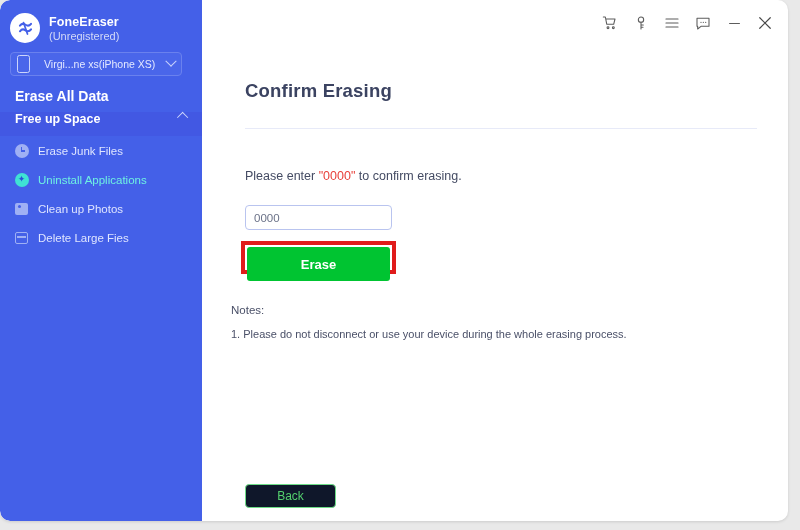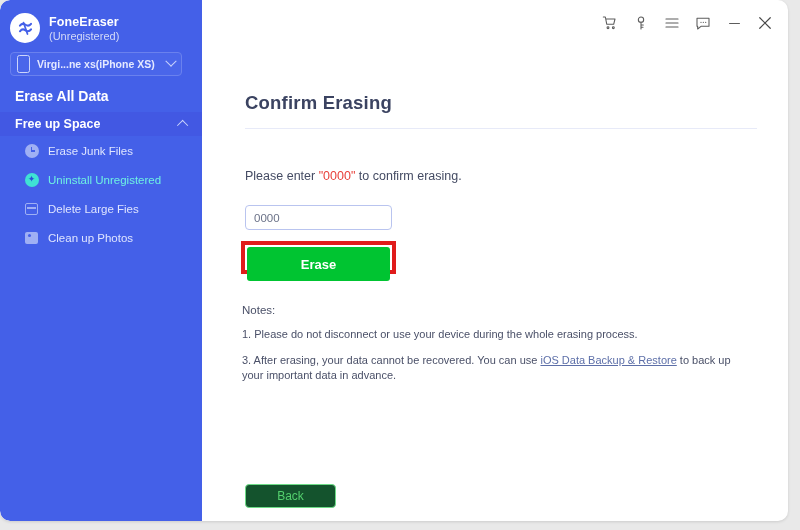--- a/index.html
+++ b/index.html
@@ -58,22 +58,22 @@
     background: #4a66ea;
   }
   .device-icon {
     width: 11px; height: 16px;
     border: 1.4px solid #ccd5fb;
     border-radius: 2.5px;
     flex: none;
   }
   .device-label {
     color: #e4e9ff; font-size: 10.5px;
-    margin-left: 7px; flex: 1;
-    white-space: nowrap; overflow: hidden; font-weight: bold;
+    margin-left: 14px; flex: 1;
+    white-space: nowrap; overflow: hidden;
   }
   .chev-down {
     width: 7px; height: 7px;
     border-right: 1.6px solid #c8d2fb;
     border-bottom: 1.6px solid #c8d2fb;
     transform: rotate(45deg) translate(-2px,-2px);
     flex: none;
   }
 
   .nav-top {
@@ -83,38 +83,38 @@
     padding-left: 15px; box-sizing: border-box;
   }
   .nav-top-label {
     color: #ffffff; font-size: 14px; font-weight: bold;
   }
 
   .group-head {
     position: absolute; left: 0; top: 112px;
     width: 202px; height: 24px;
     background: #4258e3;
-    display: flex; align-items: center;
+    display: flex; 
     padding: 0 14px 0 15px; box-sizing: border-box;
   }
   .group-head-label {
     color: #ffffff; font-size: 12.5px; font-weight: bold; flex: 1;
   }
   .chev-up {
     width: 7px; height: 7px;
     border-left: 1.5px solid #cdd6fb;
     border-top: 1.5px solid #cdd6fb;
     transform: rotate(45deg) translateY(2px);
   }
 
   .nav-list { position: absolute; left: 0; top: 136px; width: 202px; }
   .nav-item {
     height: 29px;
     display: flex; align-items: center;
-    padding-left: 24px; box-sizing: border-box; text-align: right;
+    padding-left: 14px; box-sizing: border-box; text-align: right;
   }
   .nav-ico {
     width: 15px; height: 15px; flex: none;
     display: flex; align-items: center; justify-content: center;
   }
   .nav-label {
     margin-left: 9px; font-size: 11.5px; color: #dfe5ff;
   }
   .nav-item.active .nav-label { color: #6ef0e2; }
 
@@ -162,21 +162,21 @@
   .winbar {
     position: absolute; right: 14px; top: 14px;
     display: flex; align-items: center; gap: 13px;
   }
   .wc { width: 18px; height: 18px; display: flex; align-items: center; justify-content: center; }
   .wc svg { display: block; }
 
   
   .main { position: absolute; left: 202px; top: 0; right: 0; bottom: 0; }
   .page-title {
-    position: absolute; left: 43px; top: 92px;
+    position: absolute; left: 43px; top: 80px;
     font-size: 18.5px; font-weight: bold; color: #3b4361;
     letter-spacing: .2px;
   }
   .title-rule {
     position: absolute; left: 43px; top: 128px;
     width: 512px; height: 1px; background: #e7eaf8;
   }
   .prompt {
     position: absolute; left: 43px; top: 169px;
     font-size: 12.5px; color: #444b63;
@@ -203,32 +203,32 @@
   .erase-btn {
     position: absolute; left: 2px; top: 2px;
     width: 143px; height: 34px;
     background: #00c431;
     border: none; border-radius: 3px;
     color: #ffffff; font-size: 13px; font-weight: bold;
     font-family: "Liberation Sans", sans-serif;
     cursor: pointer;
   }
 
-  .notes { position: absolute; left: 40px; top: 304px; width: 490px; }
+  .notes { position: absolute; left: 29px; top: 304px; width: 490px; }
   .notes-head { font-size: 11.5px; color: #4a5068; }
   .note {
     font-size: 11px; color: #4a5068;
     margin-top: 11px; line-height: 1.35;
   }
   .note a { color: #5d6fa8; text-decoration: underline; }
 
   .back-btn {
     position: absolute; left: 43px; top: 484px;
     width: 91px; height: 24px;
-    background: #14532d;
+    background: #0f172a;
     border: 1.5px solid #6ddc87; border-radius: 4px;
     color: #54d06e; font-size: 12px;
     font-family: "Liberation Sans", sans-serif;
     cursor: pointer;
   }
 </style>
 </head>
 <body>
 
 <div id="app">
@@ -268,34 +268,34 @@
       <div class="nav-item">
         <span class="nav-ico">
             <span class="ic-clock"></span>
           </span>
         <span class="nav-label">Erase Junk Files</span>
       </div>
       <div class="nav-item active">
         <span class="nav-ico">
             <span class="ic-app">✦</span>
           </span>
-        <span class="nav-label">Uninstall Unregistered</span>
+        <span class="nav-label">Uninstall Applications</span>
+      </div>
+      <div class="nav-item">
+        <span class="nav-ico">
+            <span class="ic-photo"></span>
+          </span>
+        <span class="nav-label">Clean up Photos</span>
       </div>
       <div class="nav-item">
         <span class="nav-ico">
             <span class="ic-rows"></span>
           </span>
         <span class="nav-label">Delete Large Fies</span>
       </div>
-      <div class="nav-item">
-        <span class="nav-ico">
-            <span class="ic-photo"></span>
-          </span>
-        <span class="nav-label">Clean up Photos</span>
-      </div>
     </div>
   </div>
 
   <div class="main">
 
     <div class="winbar">
       <div class="wc">
         <svg width="16" height="16" viewBox="0 0 24 24" fill="none" stroke="#5c5c5c" stroke-width="1.6" stroke-linecap="round" stroke-linejoin="round">
           <path d="M2 3h3l2.2 11h10.3l2-8H6"></path>
           <circle cx="9" cy="19" r="1.4"></circle>
@@ -342,20 +342,17 @@
 
     <input class="code-input" type="text" value="0000" style="">
 
     <div class="erase-wrap">
       <button class="erase-btn">Erase</button>
     </div>
 
     <div class="notes">
       <div class="notes-head">Notes:</div>
       <div class="note">1. Please do not disconnect or use your device during the whole erasing process.</div>
-      <div class="note">
-        <span>3. After erasing, your data cannot be recovered. You can use </span><a href="#">iOS Data Backup &amp; Restore</a><span> to back up your important data in advance.</span>
-      </div>
     </div>
 
     <button class="back-btn">Back</button>
   </div>
 </div>
 
 </body></html>

